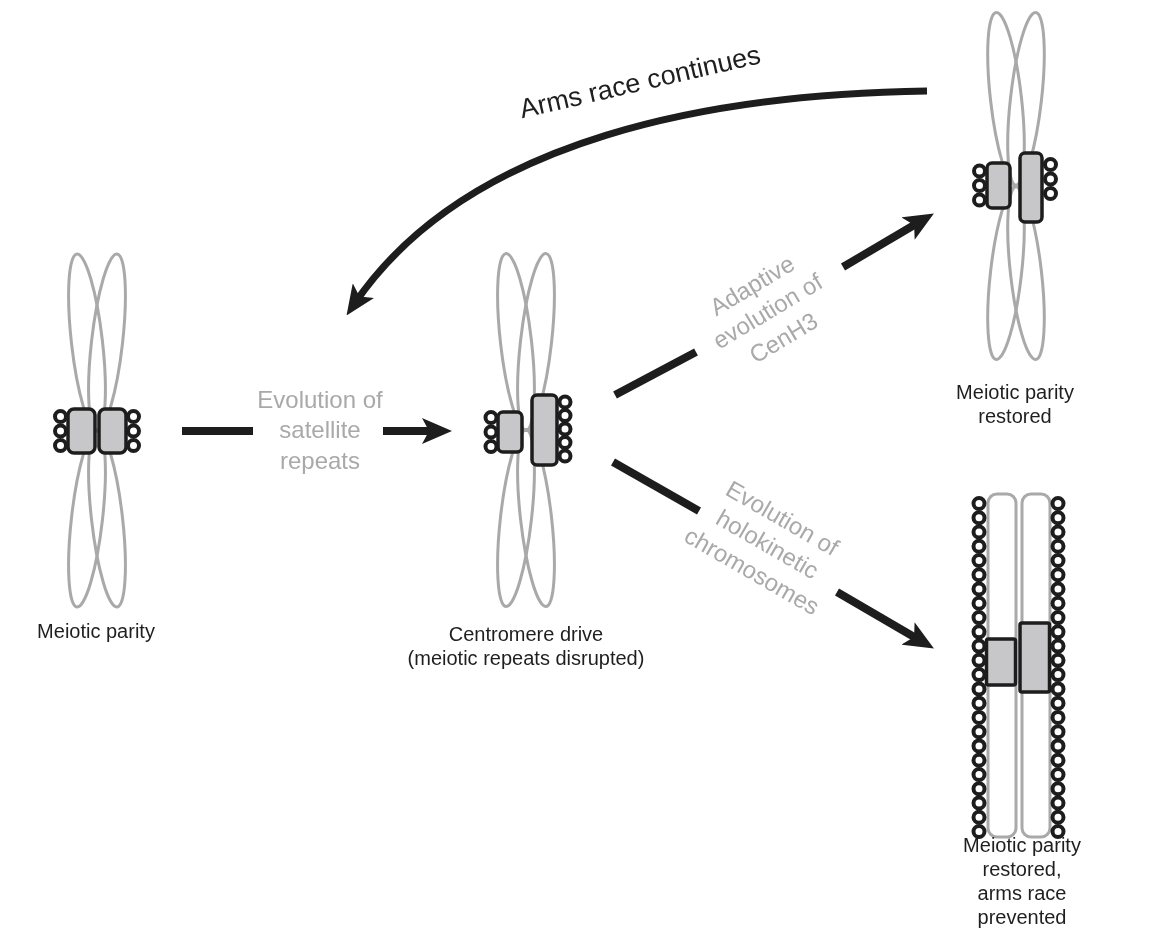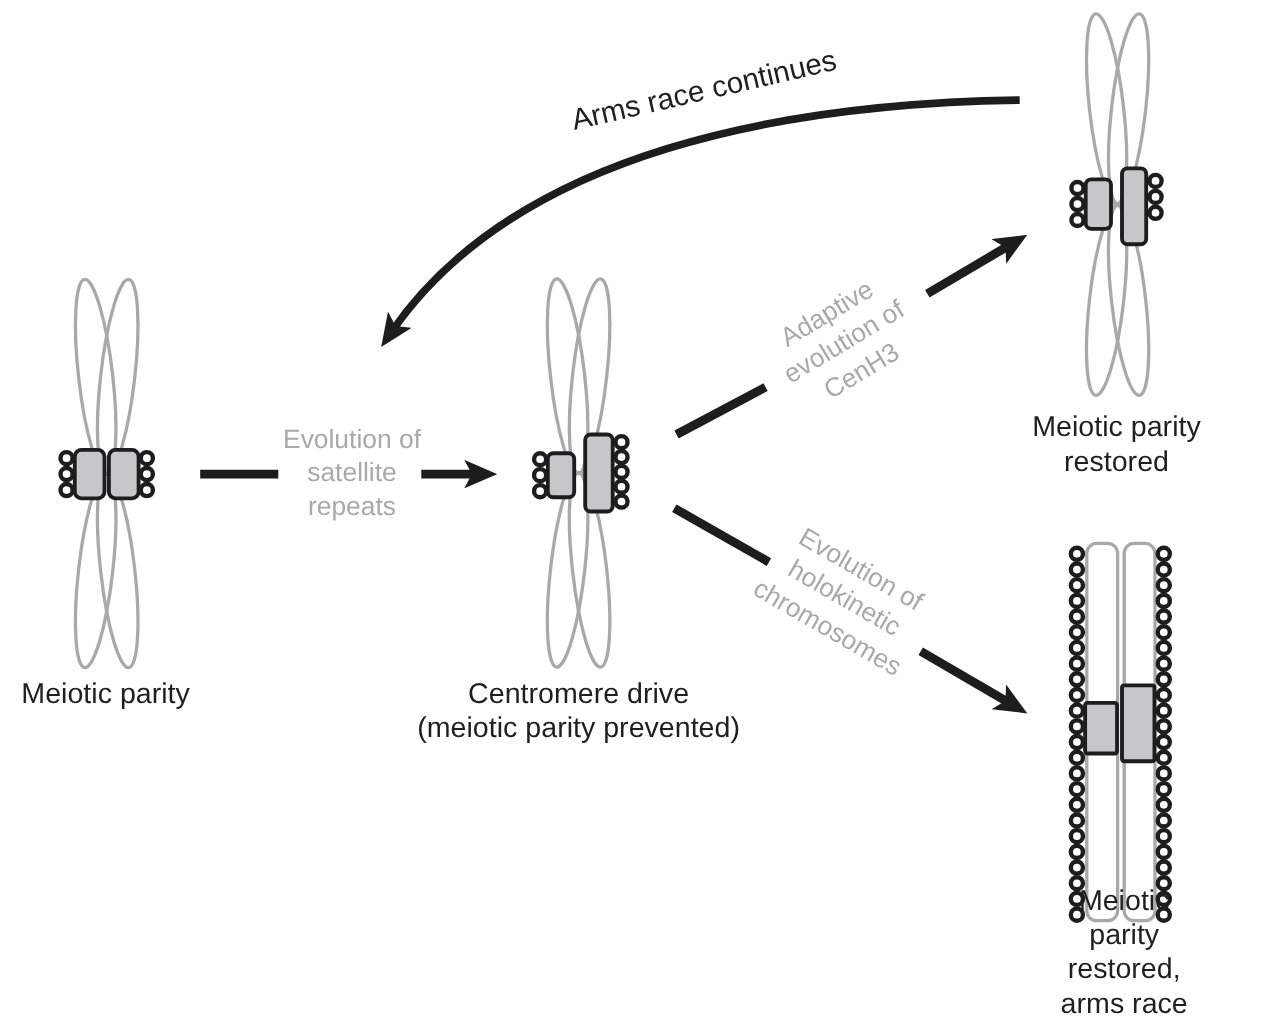--- a/index.html
+++ b/index.html
@@ -10,21 +10,21 @@
   #diagram-svg{position:absolute;left:0;top:0;}
   .arm{fill:none;stroke:#a9a9a9;stroke-width:3;}
   .holo-body{fill:#fff;stroke:#a9a9a9;stroke-width:3;}
   .cen{fill:#c7c7c9;stroke:#1d1d1d;stroke-width:3.5;}
   .kinet circle{fill:#fff;stroke:#1d1d1d;stroke-width:4;}
   .arrow{stroke:#1d1d1d;stroke-width:8;fill:none;stroke-linecap:butt;}
   .curve{stroke-width:7;}
   .lbl{
     position:absolute;transform:translate(-50%,-50%);
     text-align:center;white-space:pre-line;
-    font-size:26px;line-height:1.2;color:#1f1f1f;
+    font-size:20px;line-height:1.2;color:#1f1f1f;
   }
   .lbl.gray{color:#a9a9ab;font-size:24px;line-height:1.27;}
   .lbl.rot-arms{transform:translate(-50%,-50%) rotate(-13deg);font-size:27px;}
   .lbl.rot-up{transform:translate(-50%,-50%) rotate(-31deg);}
   .lbl.rot-down{transform:translate(-50%,-50%) rotate(30deg);}
 </style>
 </head>
 <body>
 
 <div id="canvas">
@@ -190,21 +190,21 @@
 evolution of
 CenH3</div>
 
   <div class="lbl gray rot-down" style="left:767px;top:545px;">Evolution of
 holokinetic
 chromosomes</div>
 
   <div class="lbl" style="left:96px;top:631px;">Meiotic parity</div>
 
   <div class="lbl" style="left:526px;top:646px;">Centromere drive
-(meiotic parity prevented)</div>
+(meiotic repeats disrupted)</div>
 
   <div class="lbl" style="left:1015px;top:404px;">Meiotic parity
 restored</div>
 
   <div class="lbl" style="left:1022px;top:881px;">Meiotic parity restored,
 arms race prevented</div>
 
 </div>
 
 </body></html>

